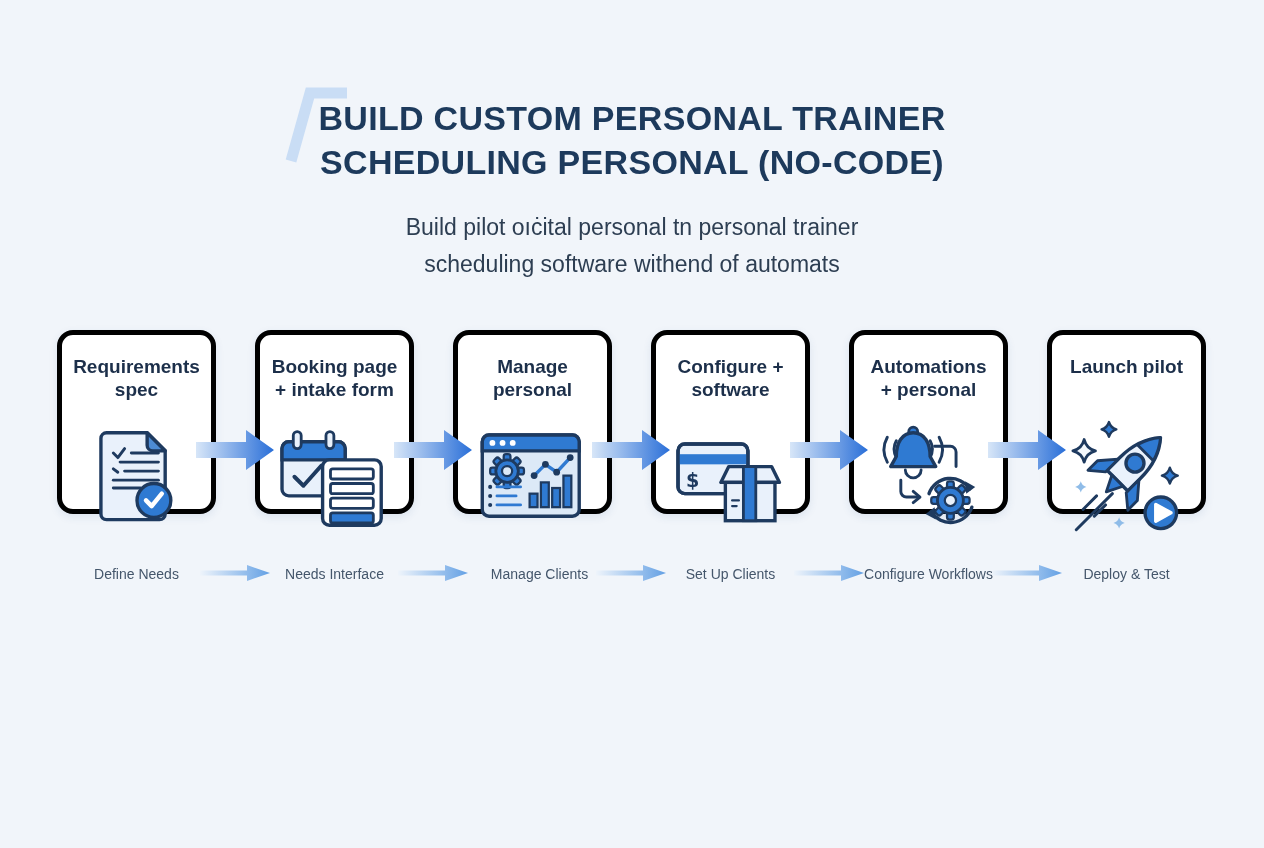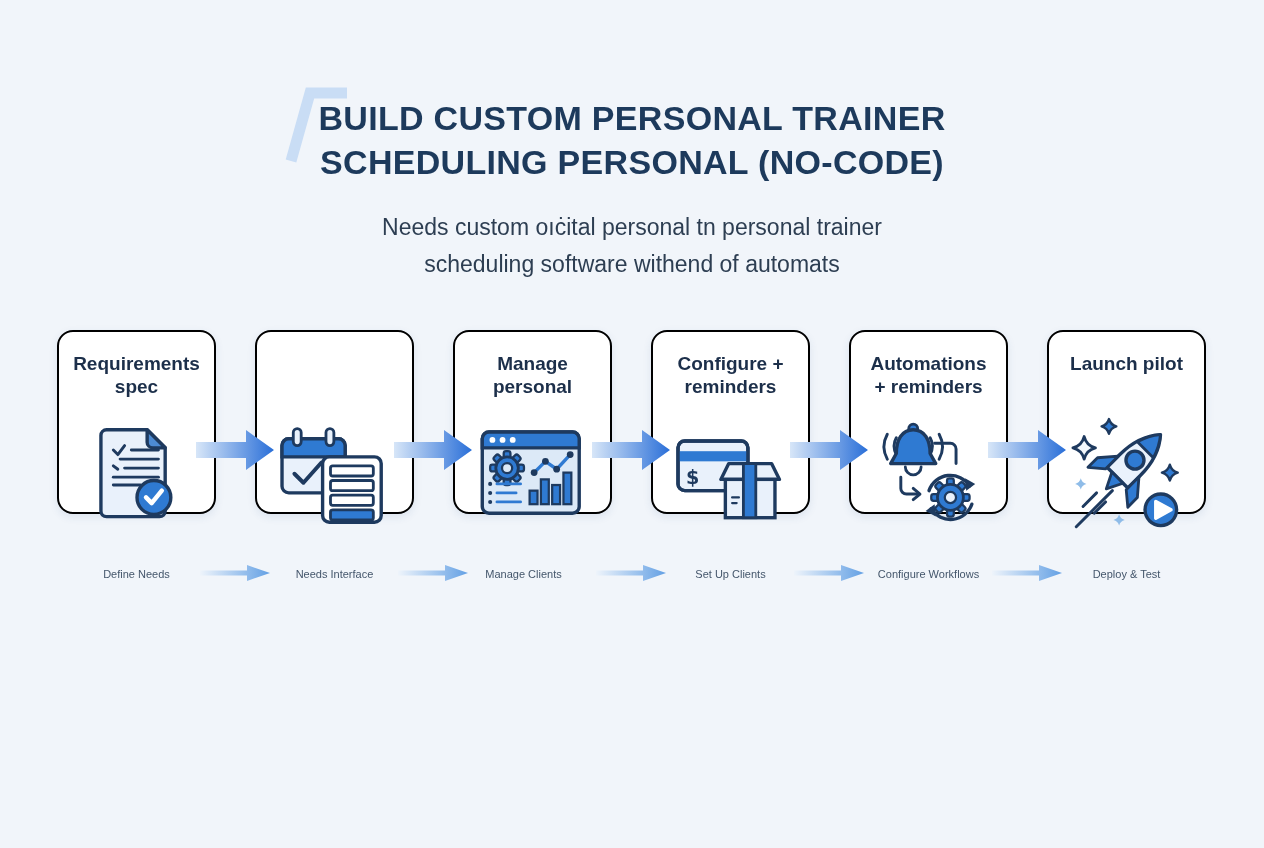--- a/index.html
+++ b/index.html
@@ -14,31 +14,31 @@
   .main-title { position:absolute; top:96px; left:0; width:100%; text-align:center;
     font-size:34px; font-weight:bold; letter-spacing:0.3px; line-height:44px;
     color:#1d3a5c; z-index:2; }
   .main-title span { display:block; }
 
   .subtitle { position:absolute; top:209px; left:0; width:100%; text-align:center;
     font-size:23px; line-height:37px; color:#2d3e52; z-index:2; }
   .subtitle span { display:block; }
 
   .card { position:absolute; top:330px; width:159px; height:184px; background:#ffffff;
-    border:2px solid #000000; border-radius:16px; box-shadow:0 3px 9px rgba(40,80,140,0.10); }
+    border:5px solid #000000; border-radius:16px; box-shadow:0 3px 9px rgba(40,80,140,0.10); }
   .card-title { margin-top:20px; text-align:center; font-size:19px; font-weight:bold;
     line-height:23px; color:#1c2f4a; }
   .card-title span { display:block; }
   .card-icon { position:absolute; top:82px; left:50%; transform:translateX(-50%);
     width:124px; height:124px; }
 
   .flow-arrow { position:absolute; top:427px; width:80px; height:46px; z-index:3; }
 
   .step-label { position:absolute; top:564px; width:159px; text-align:center;
-    font-size:11px; line-height:20px; color:#44566b; }
+    font-size:14px; line-height:20px; color:#44566b; }
   .label-arrow { position:absolute; top:563px; width:72px; height:20px; }
 
   .defs-holder { position:absolute; width:0; height:0; }
 </style>
 </head>
 <body>
 
 <svg class="defs-holder" aria-hidden="true">
   <defs>
     <linearGradient id="gradBig" x1="0" y1="0" x2="1" y2="0">
@@ -57,21 +57,21 @@
   <svg class="title-bracket" viewBox="0 0 72 86">
     <polyline points="64,9 27,9 8,77" fill="none" stroke="#c9ddf5" stroke-width="11" stroke-linecap="butt"></polyline>
   </svg>
 
   <div class="main-title">
     <span>BUILD CUSTOM PERSONAL TRAINER</span>
     <span>SCHEDULING PERSONAL (NO-CODE)</span>
   </div>
 
   <div class="subtitle">
-    <span>Needs custom oıċital personal tn personal trainer</span>
+    <span>Build pilot oıċital personal tn personal trainer</span>
     <span>scheduling software withend of automats</span>
   </div>
 
   <div class="card" style="left:57px">
     <div class="card-title">
       <span>Requirements</span>
       <span>spec</span>
     </div>
     <svg class="card-icon" viewBox="0 0 110 110">
       <path d="M28,14 h36 l16,16 v56 a5,5 0 0 1 -5,5 h-47 a5,5 0 0 1 -5,-5 v-67 a5,5 0 0 1 5,-5 z" fill="#e9f1fb" stroke="#1e3a5f" stroke-width="3" stroke-linejoin="round"></path>
@@ -84,20 +84,24 @@
         <line x1="44" y1="48" x2="74" y2="48"></line>
         <line x1="34" y1="56" x2="74" y2="56"></line>
         <line x1="34" y1="63" x2="58" y2="63"></line>
       </g>
       <circle cx="70" cy="74" r="15" fill="#2f7ad2" stroke="#1e3a5f" stroke-width="3"></circle>
       <polyline points="63,74 68,79 77,68" fill="none" stroke="#ffffff" stroke-width="4" stroke-linecap="round" stroke-linejoin="round"></polyline>
     </svg>
   </div>
 
   <div class="card" style="left:255px">
+    <div class="card-title">
+      <span>Booking page</span>
+      <span>+ intake form</span>
+    </div>
     <svg class="card-icon" viewBox="0 0 110 110">
       <rect x="8" y="22" width="56" height="48" rx="6" fill="#e9f1fb" stroke="#1e3a5f" stroke-width="3"></rect>
       <path d="M8,28 a6,6 0 0 1 6,-6 h44 a6,6 0 0 1 6,6 v10 h-56 z" fill="#2f7ad2" stroke="#1e3a5f" stroke-width="3"></path>
       <rect x="18" y="13" width="7" height="15" rx="3.5" fill="#e9f1fb" stroke="#1e3a5f" stroke-width="2.5"></rect>
       <rect x="47" y="13" width="7" height="15" rx="3.5" fill="#e9f1fb" stroke="#1e3a5f" stroke-width="2.5"></rect>
       <polyline points="19,53 27,61 43,43" fill="none" stroke="#1e3a5f" stroke-width="3.5" stroke-linecap="round" stroke-linejoin="round"></polyline>
       <rect x="44" y="38" width="52" height="58" rx="6" fill="#ffffff" stroke="#1e3a5f" stroke-width="3"></rect>
       <rect x="51" y="46" width="38" height="9" rx="2" fill="#ffffff" stroke="#1e3a5f" stroke-width="2.5"></rect>
       <rect x="51" y="59" width="38" height="9" rx="2" fill="#ffffff" stroke="#1e3a5f" stroke-width="2.5"></rect>
       <rect x="51" y="72" width="38" height="9" rx="2" fill="#ffffff" stroke="#1e3a5f" stroke-width="2.5"></rect>
@@ -144,41 +148,41 @@
         <rect x="62" y="58" width="7" height="22"></rect>
         <rect x="72" y="63" width="7" height="17"></rect>
         <rect x="82" y="52" width="7" height="28"></rect>
       </g>
     </svg>
   </div>
 
   <div class="card" style="left:651px">
     <div class="card-title">
       <span>Configure +</span>
-      <span>reminders</span>
+      <span>software</span>
     </div>
     <svg class="card-icon" viewBox="0 0 110 110">
       <rect x="8" y="24" width="62" height="44" rx="6" fill="#e9f1fb" stroke="#1e3a5f" stroke-width="3"></rect>
       <rect x="8" y="33" width="62" height="9" fill="#2f7ad2"></rect>
       <rect x="8" y="24" width="62" height="44" rx="6" fill="none" stroke="#1e3a5f" stroke-width="3"></rect>
       <text x="15" y="62" font-family="DejaVu Sans, sans-serif" font-size="17" font-weight="bold" fill="#1e3a5f">$</text>
       <polygon points="46,58 98,58 91,44 53,44" fill="#e9f1fb" stroke="#1e3a5f" stroke-width="3" stroke-linejoin="round"></polygon>
       <rect x="50" y="58" width="44" height="34" fill="#e9f1fb" stroke="#1e3a5f" stroke-width="3"></rect>
       <rect x="66" y="44" width="11" height="48" fill="#2f7ad2" stroke="#1e3a5f" stroke-width="2.5"></rect>
       <g stroke="#1e3a5f" stroke-width="2" stroke-linecap="round">
         <line x1="56" y1="74" x2="62" y2="74"></line>
           <line x1="56" y1="79" x2="60" y2="79"></line>
       </g>
     </svg>
   </div>
 
   <div class="card" style="left:849px">
     <div class="card-title">
       <span>Automations</span>
-      <span>+ reminders</span>
+      <span>+ personal</span>
     </div>
     <svg class="card-icon" viewBox="0 0 110 110">
       <g stroke="#1e3a5f" stroke-width="2.6" fill="none" stroke-linecap="round">
         <path d="M18,40 Q12,29 18,18"></path>
           <path d="M26,36 Q22,28 26,21"></path>
         <path d="M64,40 Q70,29 64,18"></path>
           <path d="M56,36 Q60,28 56,21"></path>
       </g>
       <circle cx="41" cy="13" r="4" fill="#2f7ad2" stroke="#1e3a5f" stroke-width="2.5"></circle>
       <path d="M41,14 c-10,0 -15,9 -15,21 l-5,9 h40 l-5,-9 c0,-12 -5,-21 -15,-21 z" fill="#2f7ad2" stroke="#1e3a5f" stroke-width="3" stroke-linejoin="round"></path>
@@ -241,21 +245,21 @@
     </svg>
   <svg class="flow-arrow" style="left:789.5px" viewBox="0 0 80 46">
       <path d="M0,15 H50 V3 L78,23 L50,43 V31 H0 Z" fill="url(#gradBig)"></path>
     </svg>
   <svg class="flow-arrow" style="left:987.5px" viewBox="0 0 80 46">
       <path d="M0,15 H50 V3 L78,23 L50,43 V31 H0 Z" fill="url(#gradBig)"></path>
     </svg>
 
   <div class="step-label" style="left:57px">Define Needs</div>
   <div class="step-label" style="left:255px">Needs Interface</div>
-  <div class="step-label" style="left:444px">Manage Clients</div>
+  <div class="step-label" style="left:460px">Manage Clients</div>
   <div class="step-label" style="left:651px">Set Up Clients</div>
   <div class="step-label" style="left:849px">Configure Workflows</div>
   <div class="step-label" style="left:1047px">Deploy &amp; Test</div>
 
   <svg class="label-arrow" style="left:199.5px" viewBox="0 0 72 20">
       <path d="M0,7.5 H47 V2 L70,10 L47,18 V12.5 H0 Z" fill="url(#gradSmall)"></path>
     </svg>
   <svg class="label-arrow" style="left:397.5px" viewBox="0 0 72 20">
       <path d="M0,7.5 H47 V2 L70,10 L47,18 V12.5 H0 Z" fill="url(#gradSmall)"></path>
     </svg>

